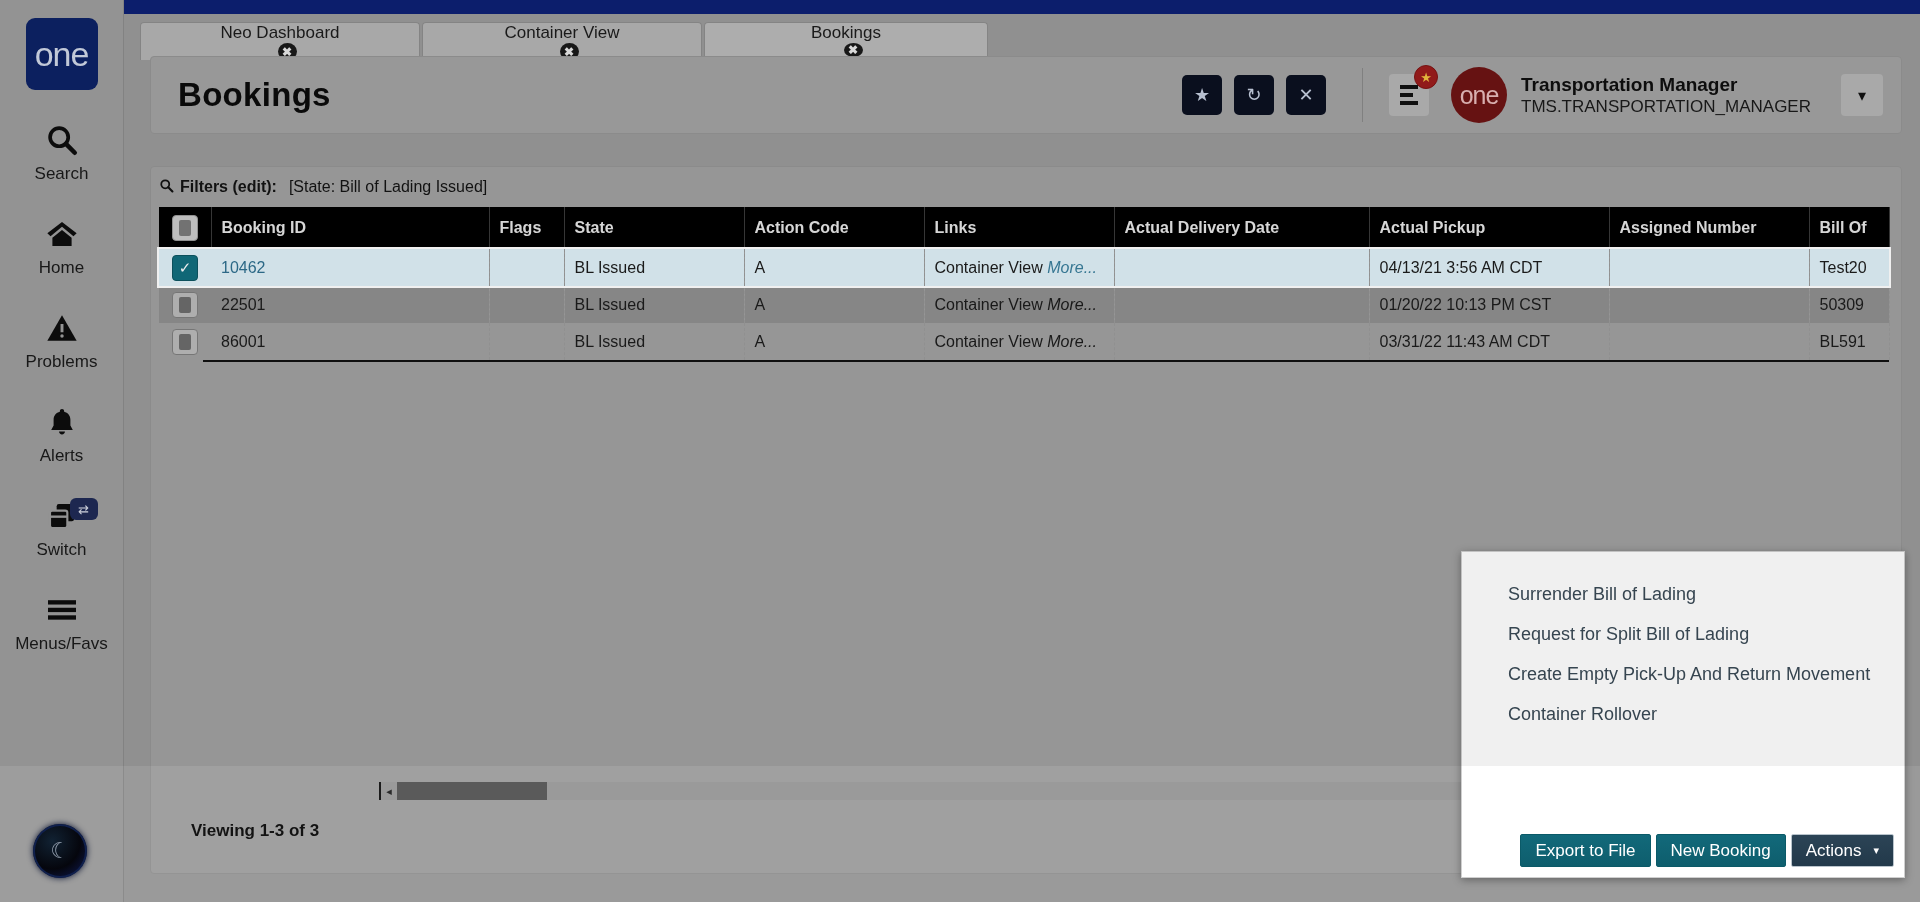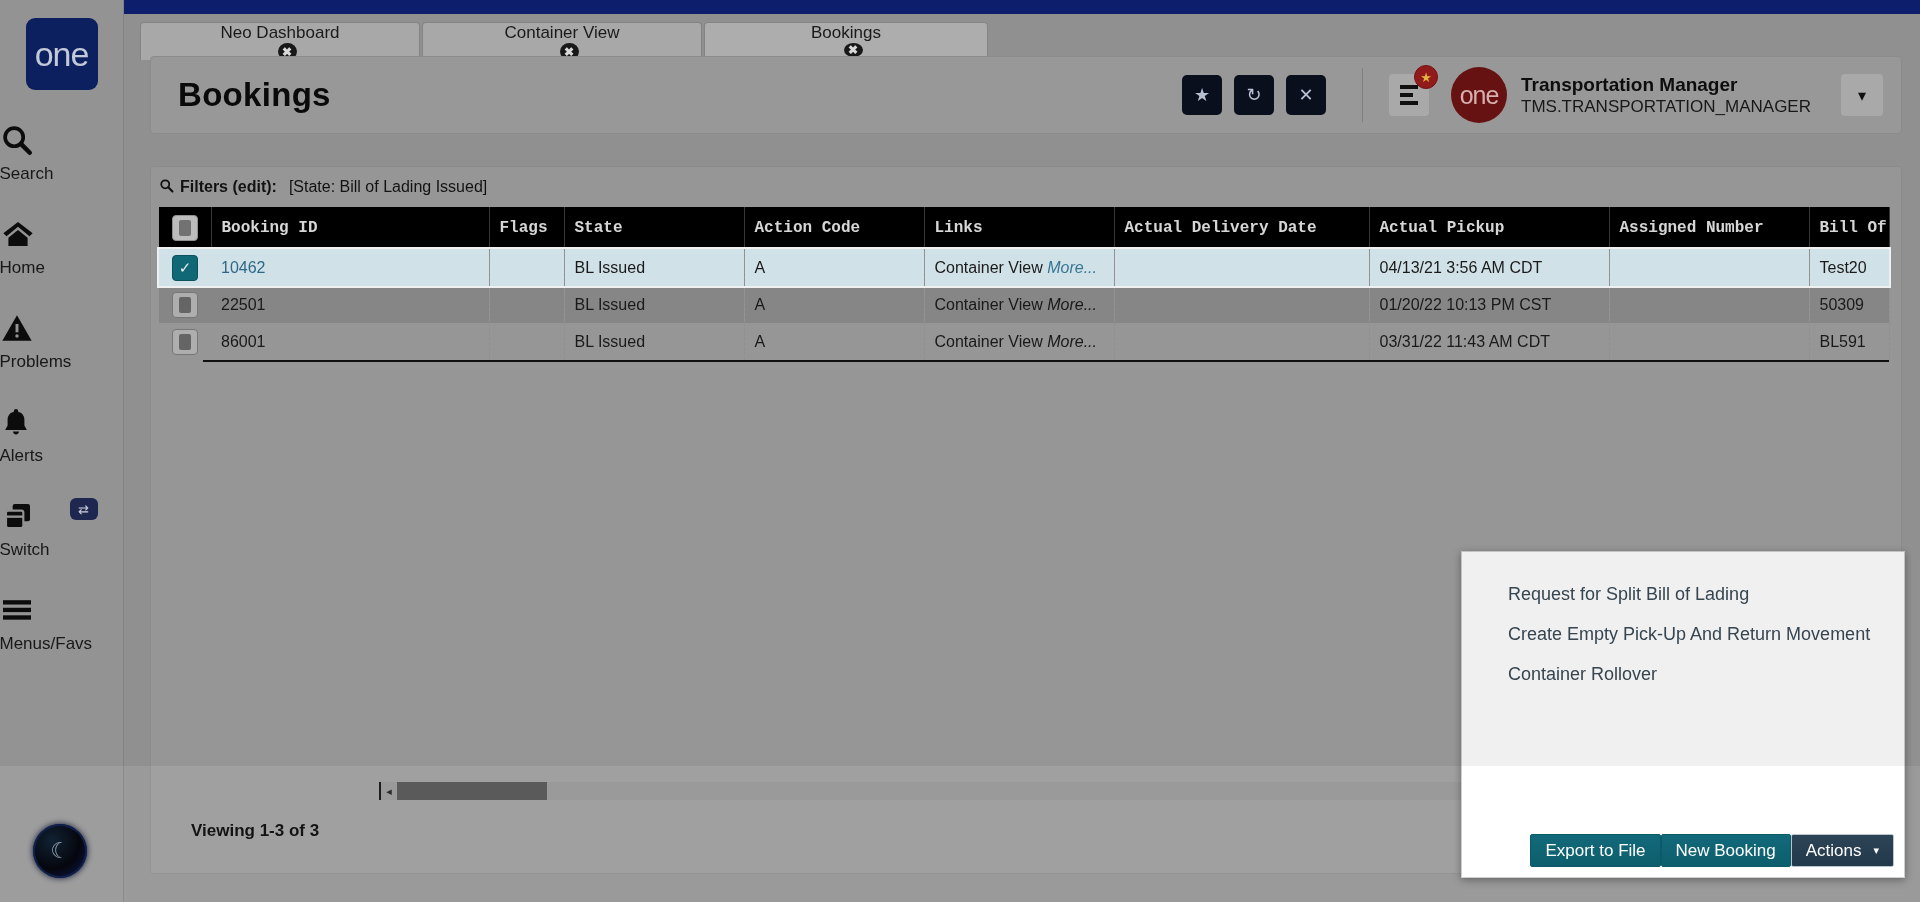--- a/index.html
+++ b/index.html
@@ -23,21 +23,21 @@
   }
   .rail-logo {
     width: 72px; height: 72px; margin-top: 18px;
     background: #0d2265; border-radius: 9px;
     display: flex; align-items: center; justify-content: center;
     color: #cfd6e6; font-size: 34px; letter-spacing: -1px;
     font-family: "Liberation Sans", sans-serif;
   }
   .rail-item {
     width: 124px; margin-top: 30px;
-    display: flex; flex-direction: column; align-items: flex-start; gap: 4px;
+    display: flex; flex-direction: column; align-items: center; gap: 4px;
     color: #111; cursor: pointer; position: relative;
   }
   .rail-item .glyph { height: 40px; display:flex; align-items:center; justify-content:center; }
   .rail-item .lbl { font-size: 17px; color: #1a1a1a; }
   .rail-badge {
     position: absolute; right: 26px; top: 2px;
     width: 28px; height: 22px; border-radius: 6px; background: #1f2a55;
     display:flex; align-items:center; justify-content:center; color:#d8dce8; font-size: 13px;
   }
   .rail-orb {
@@ -114,21 +114,21 @@
   .filters { display:flex; align-items:center; height: 40px; padding-left: 8px; font-size: 16px; color:#141414; }
   .filters .mag { font-size: 16px; margin-right: 6px; }
   .filters .ftitle { font-weight: bold; }
   .filters .fval { margin-left: 12px; }
 
   
   .tablewrap { position:relative; margin-left: 8px; width: 1738px; }
   table.grid { border-collapse: collapse; table-layout: fixed; width: 1730px; }
   table.grid thead th {
     background:#000; color:#e4e4e4; font-size: 16px; font-weight: bold; text-align:left;
-    height: 42px; padding: 0 10px; border-right: 1px solid #3a3a3a; white-space:nowrap;font-family:Liberation Mono, monospace;
+    height: 42px; padding: 0 10px; border-right: 1px solid #3a3a3a; white-space:nowrap;
   }
   table.grid thead th.cbcol { width: 52px; padding:0; text-align:center; border-right: 1px solid #3a3a3a;}
   table.grid tbody td {
     height: 37px; font-size: 16px; color:#1c1c1c; padding: 0 10px;
     border-right: 1px dashed #9a9a9a; white-space:nowrap; overflow:hidden;
   }
   table.grid tbody td.cbcol { padding:0; text-align:center; border-right:none; }
   tr.rowsel td { background:#dff0f7; }
   tr.rowsel td.bid { color:#2f6f8f; }
   tr.rowalt td { background:#8f8f8f; }
@@ -165,21 +165,21 @@
   .actions-pop {
     position:absolute; left: 1461px; top: 551px; width: 444px; height: 327px;
     background:#fff; border:1px solid #cfcfcf; box-shadow: 0 2px 8px rgba(0,0,0,.35);
   }
   .actions-pop .menu { padding: 22px 0 8px 0; }
   .actions-pop .mi {
     height: 40px; display:flex; align-items:center; padding-left: 46px;
     font-size: 18px; color:#3a4a56; cursor:pointer; white-space:nowrap;
   }
   .actions-row {
-    position:absolute; right: 10px; bottom: 10px; display:flex; align-items:center;
+    position:absolute; right: 10px; bottom: 10px; display:flex; gap: 5px; align-items:center;
   }
   .btn {
     height: 33px; padding: 0 14px; border: 1px solid #0b5a68;
     background: linear-gradient(#12697a, #0e5e6d);
     color:#fff; font-size: 17px; display:flex;align-items:center; cursor:pointer; border-radius: 2px;
   }
   .btn.dark {
     background: linear-gradient(#2c4456, #22394a);
     border: 1px solid #b9c4cc; color:#fff;
   }
@@ -429,20 +429,21 @@
     <div class="hscroll">
       <span class="arrow">◂</span>
       <span class="thumb"></span>
     </div>
 
     <div class="viewing" style="position:absolute; left:40px; top:654px;font-weight:bold;">Viewing 1-3 of 3</div>
   </div>
 
   <div class="actions-pop">
     <div class="menu">
+      <div class="mi">Surrender Bill of Lading</div>
       <div class="mi">Request for Split Bill of Lading</div>
       <div class="mi">Create Empty Pick-Up And Return Movement</div>
       <div class="mi">Container Rollover</div>
     </div>
     <div class="actions-row">
       <div class="btn">Export to File</div>
       <div class="btn">New Booking</div>
       <div class="btn dark">
         <span>Actions</span>
         <span class="tri">▾</span>

